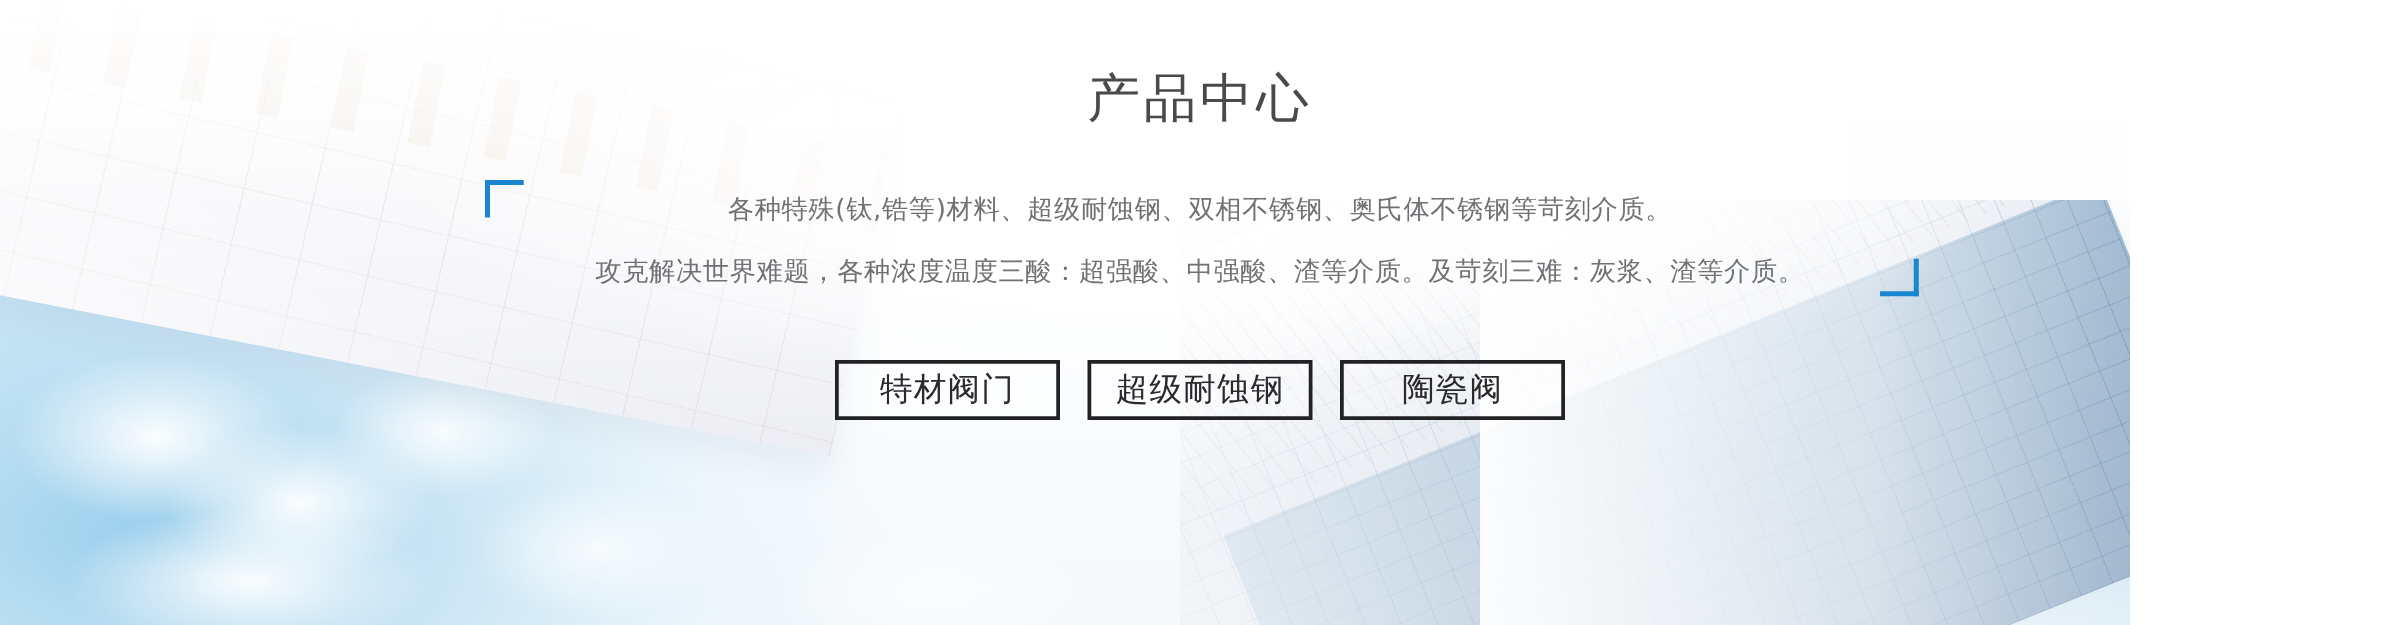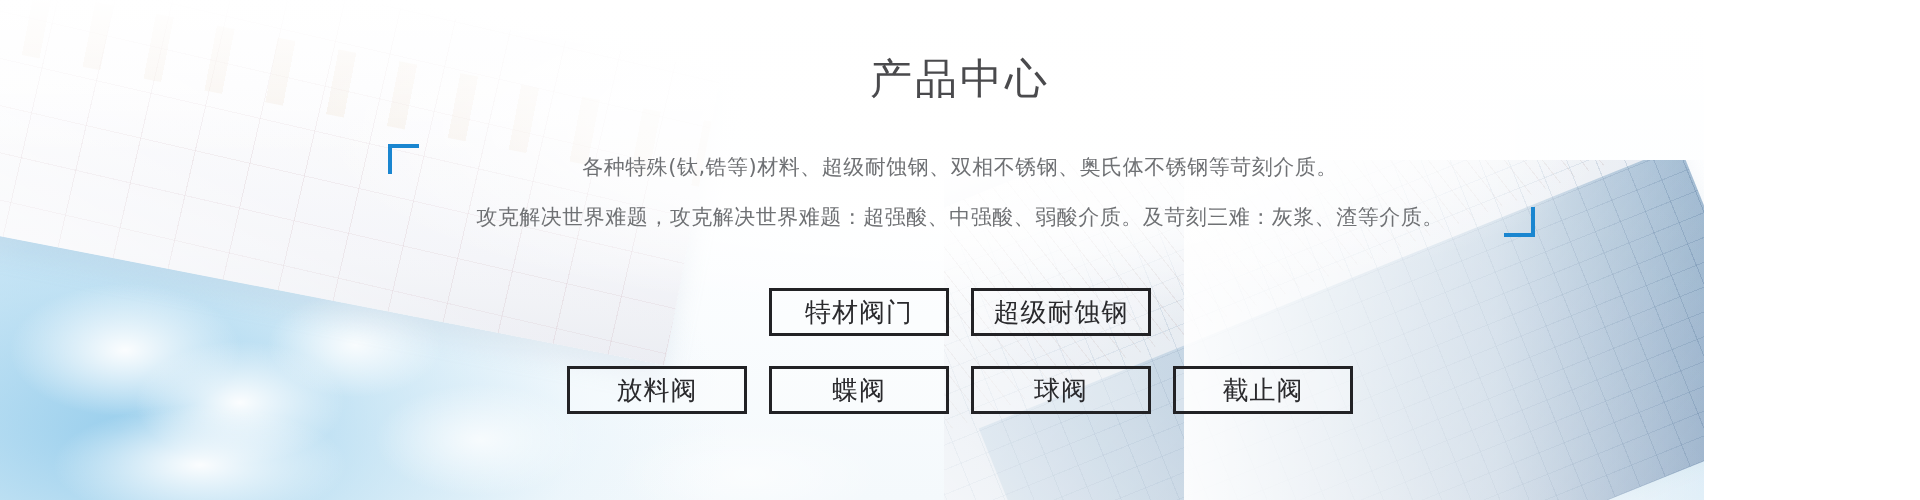--- a/index.html
+++ b/index.html
@@ -154,21 +154,21 @@
   }
   .bracket-br {
     left:1504px; top:207px;
     border-bottom:4px solid #1a86d0;
     border-right:4px solid #1a86d0;
   }
 
   .cat-grid {
     position:absolute; left:0; top:288px; width:1920px;
     display:flex; flex-direction:column; align-items:center;
-    row-gap:30px;
+    row-gap:8px;
   }
   .cat-row {
     display:flex;
     justify-content:center;
     column-gap:22px;
   }
   .cat-btn {
     width:180px; height:48px;
     border:3px solid #222225;
     background:rgba(255,255,255,0.30);
@@ -216,33 +216,28 @@
   <div class="right-haze"></div>
   <div class="top-haze"></div>
   <div class="center-haze"></div>
 
   <div class="content">
 
     <h1 class="page-title">产品中心</h1>
 
     <div class="desc-block">
       <div class="desc-line">各种特殊(钛,锆等)材料、超级耐蚀钢、双相不锈钢、奥氏体不锈钢等苛刻介质。</div>
-      <div class="desc-line">攻克解决世界难题，攻克解决世界难题：超强酸、中强酸、弱酸介质。及苛刻三难：灰浆、渣等介质。</div>
+      <div class="desc-line">攻克解决世界难题，各种浓度温度三酸：超强酸、中强酸、渣等介质。及苛刻三难：灰浆、渣等介质。</div>
     </div>
 
     <div class="bracket bracket-tl"></div>
     <div class="bracket bracket-br"></div>
 
     <div class="cat-grid">
       <div class="cat-row">
         <div class="cat-btn">特材阀门</div>
         <div class="cat-btn">超级耐蚀钢</div>
-      </div>
-      <div class="cat-row">
-        <div class="cat-btn">放料阀</div>
-        <div class="cat-btn">蝶阀</div>
-        <div class="cat-btn">球阀</div>
-        <div class="cat-btn">截止阀</div>
+        <div class="cat-btn">陶瓷阀</div>
       </div>
     </div>
 
   </div>
 </div>
 
 </body></html>

